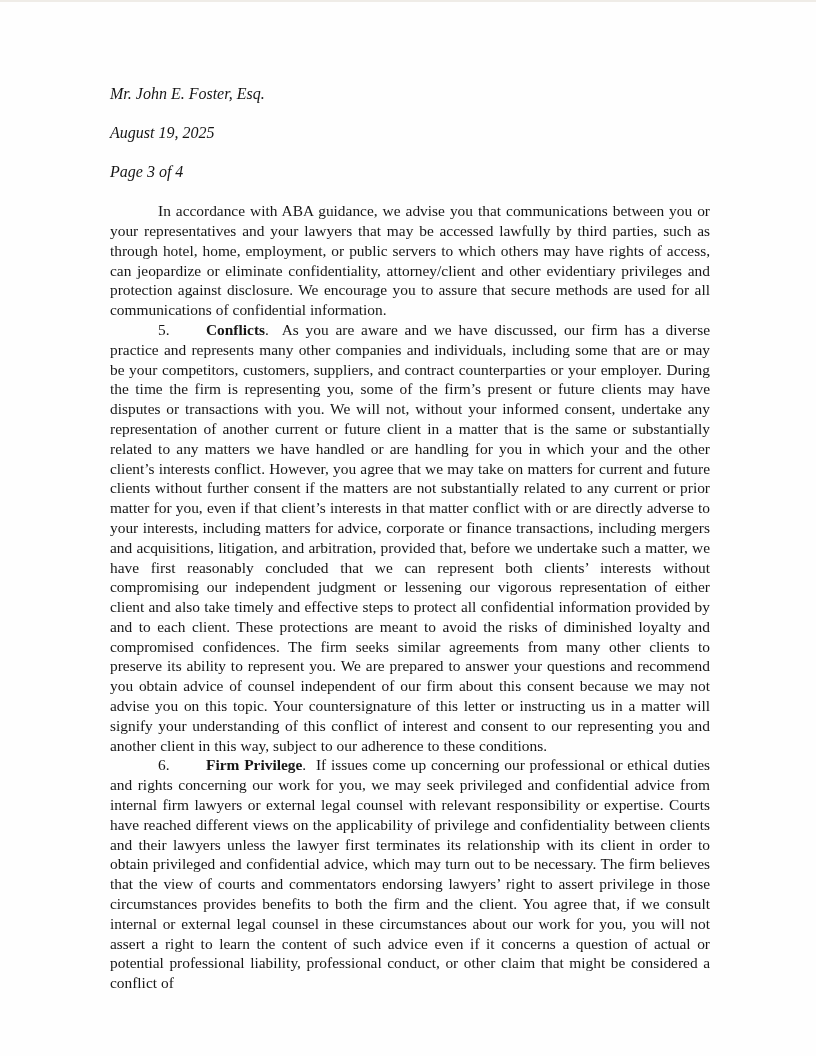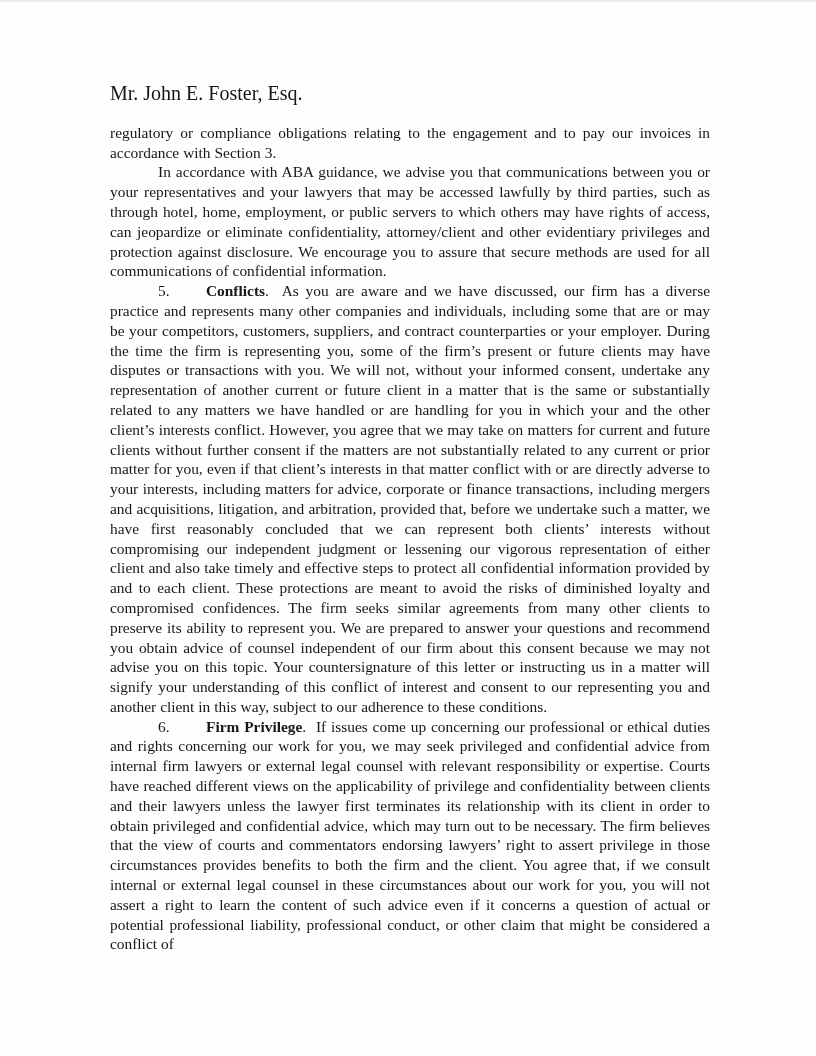--- a/index.html
+++ b/index.html
@@ -59,24 +59,25 @@
 
   
   .content {
     position: absolute;
     left: 110px;
     top: 64px;
     width: 600px;
   }
 
   .letterhead {
-    font-size: 20px;
+    font-size: 16px;
     line-height: 19.6px;
     margin: 0 0 0 0;
     white-space: pre-line;
+    font-style: italic;
   }
 
   .letterhead div {
     white-space: nowrap;
   }
 
   p.body-par {
     font-size: 15.4px;
     line-height: 19.8px;
     text-align: justify;
@@ -118,23 +119,24 @@
 
 <div class="page">
 
   <div class="scan-edge-top2"></div>
   <div class="scan-edge-top"></div>
 
   <div class="content">
 
     <div class="letterhead">
       <div>Mr. John E. Foster, Esq.</div>
+      <div>August 19, 2025</div>
+      <div>Page 3 of 4</div>
     </div>
 
-    <p class="body-par gap-lead">regulatory or compliance obligations relating to the engagement and to pay our invoices in accordance with Section 3.</p>
 
     <p class="body-par gap-par indent-par">In accordance with ABA guidance, we advise you that communications between you or your representatives and your lawyers that may be accessed lawfully by third parties, such as through hotel, home, employment, or public servers to which others may have rights of access, can jeopardize or eliminate confidentiality, attorney/client and other evidentiary privileges and protection against disclosure. We encourage you to assure that secure methods are used for all communications of confidential information.</p>
 
     <p class="body-par gap-sec sec-lead">
       <span class="sec-num">5.</span><span class="sec-title">Conflicts</span><span>.</span>&nbsp; <span>As you are aware and we have discussed, our firm has a diverse practice and represents many other companies and individuals, including some that are or may be your competitors, customers, suppliers, and contract counterparties or your employer.  During the time the firm is representing you, some of the firm’s present or future clients may have disputes or transactions with you.  We will not, without your informed consent, undertake any representation of another current or future client in a matter that is the same or substantially related to any matters we have handled or are handling for you in which your and the other client’s interests conflict.  However, you agree that we may take on matters for current and future clients without further consent if the matters are not substantially related to any current or prior matter for you, even if that client’s interests in that matter conflict with or are directly adverse to your interests, including matters for advice, corporate or finance transactions, including mergers and acquisitions, litigation, and arbitration, provided that, before we undertake such a matter, we have first reasonably concluded that we can represent both clients’ interests without compromising our independent judgment or lessening our vigorous representation of either client and also take timely and effective steps to protect all confidential information provided by and to each client.  These protections are meant to avoid the risks of diminished loyalty and compromised confidences.  The firm seeks similar agreements from many other clients to preserve its ability to represent you.  We are prepared to answer your questions and recommend you obtain advice of counsel independent of our firm about this consent because we may not advise you on this topic.  Your countersignature of this letter or instructing us in a matter will signify your understanding of this conflict of interest and consent to our representing you and another client in this way, subject to our adherence to these conditions.</span>
     </p>
 
     <p class="body-par gap-sec sec-lead">
       <span class="sec-num">6.</span><span class="sec-title">Firm Privilege</span><span>.</span>&nbsp; <span>If issues come up concerning our professional or ethical duties and rights concerning our work for you, we may seek privileged and confidential advice from internal firm lawyers or external legal counsel with relevant responsibility or expertise.  Courts have reached different views on the applicability of privilege and confidentiality between clients and their lawyers unless the lawyer first terminates its relationship with its client in order to obtain privileged and confidential advice, which may turn out to be necessary.  The firm believes that the view of courts and commentators endorsing lawyers’ right to assert privilege in those circumstances provides benefits to both the firm and the client.  You agree that, if we consult internal or external legal counsel in these circumstances about our work for you, you will not assert a right to learn the content of such advice even if it concerns a question of actual or potential professional liability, professional conduct, or other claim that might be considered a conflict of</span>
     </p>

